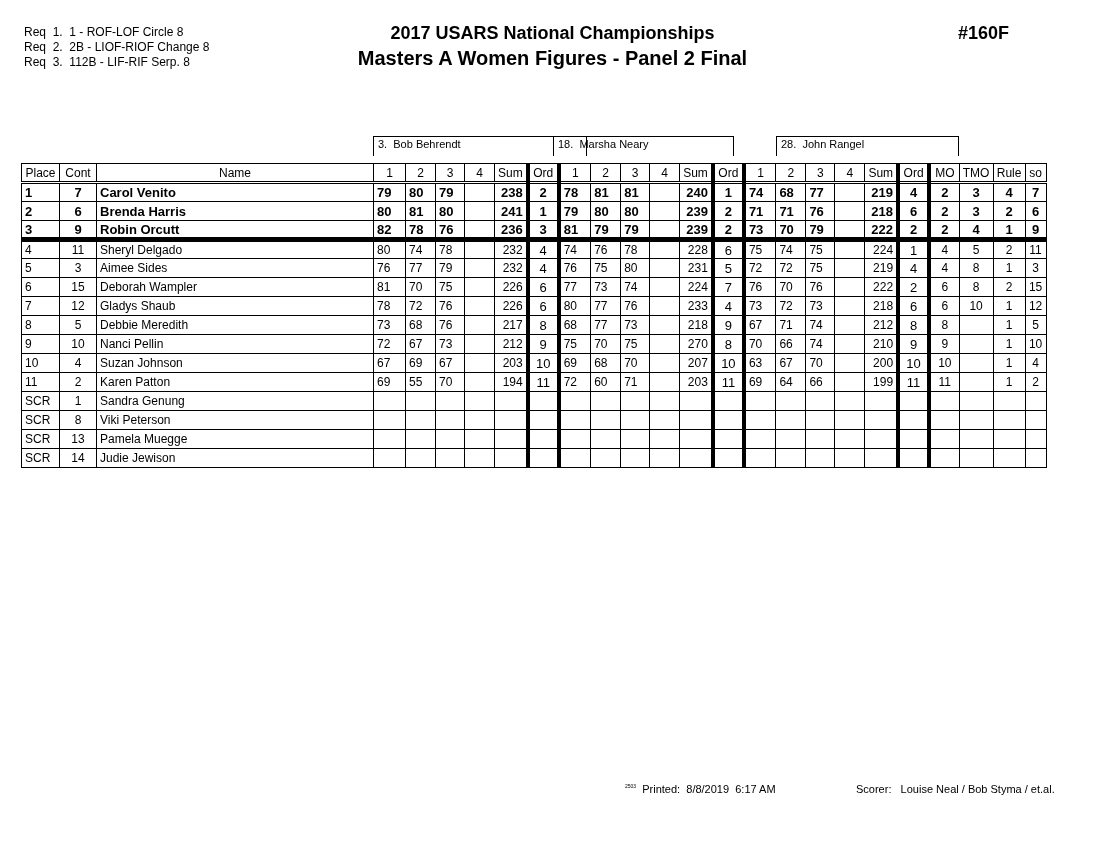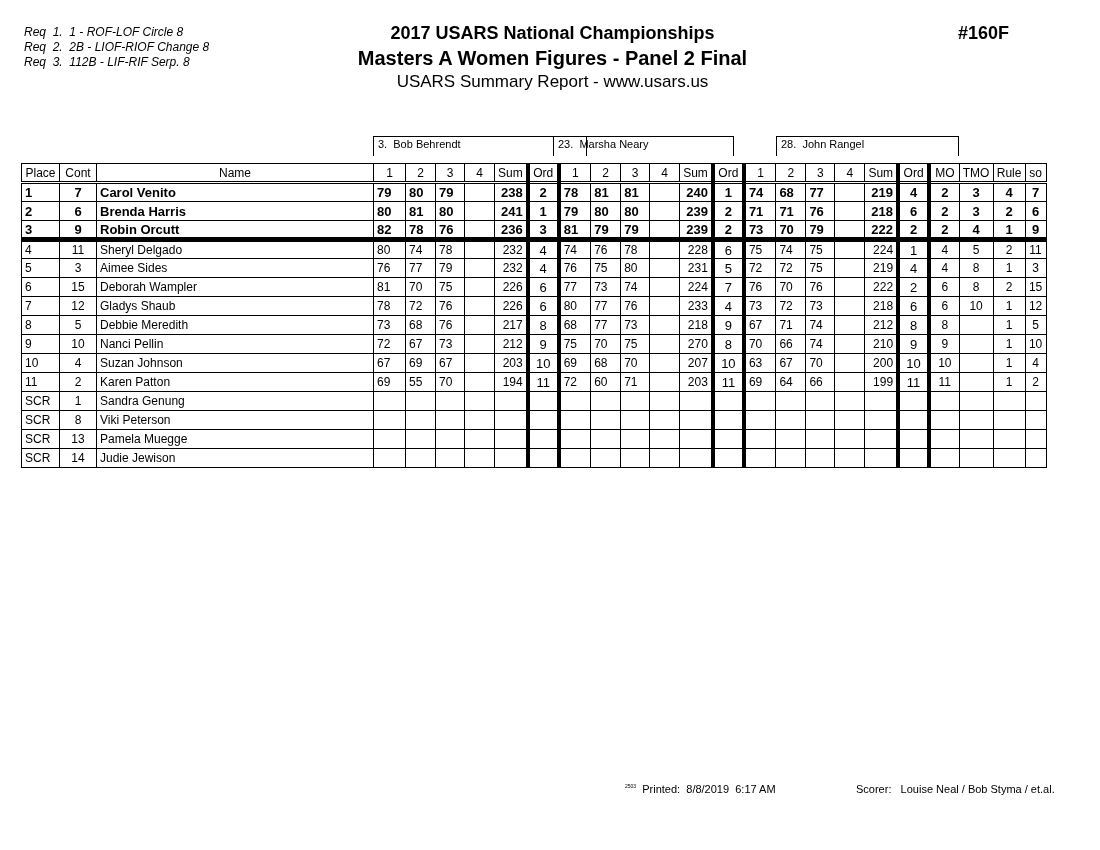--- a/index.html
+++ b/index.html
@@ -1,19 +1,19 @@
 <!DOCTYPE html>
 <html><head>
 <meta charset="utf-8">
 <style>
   html, body { margin: 0; padding: 0; background: #ffffff; }
   body { width: 1100px; height: 850px; position: relative; overflow: hidden;
          font-family: "Liberation Sans", sans-serif; color: #000; }
   .reqs { position: absolute; left: 24px; top: 25px; font-size: 12px; line-height: 15px; }
-  .reqs div { white-space: pre; font-style: italic; }
+  .reqs div { white-space: pre; }
   .header { position: absolute; left: 330px; top: 22px; width: 445px; text-align: center; }
   .h-title { font-size: 18px; font-weight: bold; line-height: 23px; }
   .h-venue { font-size: 15px; line-height: 18px; white-space: pre; }
   .h-event { font-size: 20px; font-weight: bold; line-height: 26px; }
   .h-report { font-size: 17px; line-height: 22px; }
   .event-num { position: absolute; left: 958px; top: 23px; font-size: 18px; font-weight: bold; }
 
   .judge-hdr { position: absolute; top: 136px; height: 20px; border: 1px solid #000; border-bottom: none;
                font-size: 11px; line-height: 14px; padding-left: 4px; box-sizing: border-box; white-space: pre; }
 
@@ -39,26 +39,25 @@
 
 <div class="reqs">
   <div>Req  1.  1 - ROF-LOF Circle 8</div>
   <div>Req  2.  2B - LIOF-RIOF Change 8</div>
   <div>Req  3.  112B - LIF-RIF Serp. 8</div>
 </div>
 
 <div class="header">
   <div class="h-title">2017 USARS National Championships</div>
   <div class="h-event">Masters A Women Figures - Panel 2 Final</div>
-  <div class="h-report">USARS Summary Report - www.usars.us</div>
 </div>
 <div class="event-num">#160F</div>
 
 <div class="judge-hdr" style="left:373px;width:214px;">3.  Bob Behrendt</div>
-<div class="judge-hdr" style="left:553px;width:181px;">23.  Marsha Neary</div>
+<div class="judge-hdr" style="left:553px;width:181px;">18.  Marsha Neary</div>
 <div class="judge-hdr" style="left:776px;width:183px;">28.  John Rangel</div>
 
 <table class="results">
   <colgroup>
     <col style="width:38px">
       <col style="width:37px">
       <col style="width:277px">
     <col style="width:32px">
       <col style="width:30px">
       <col style="width:29px">

